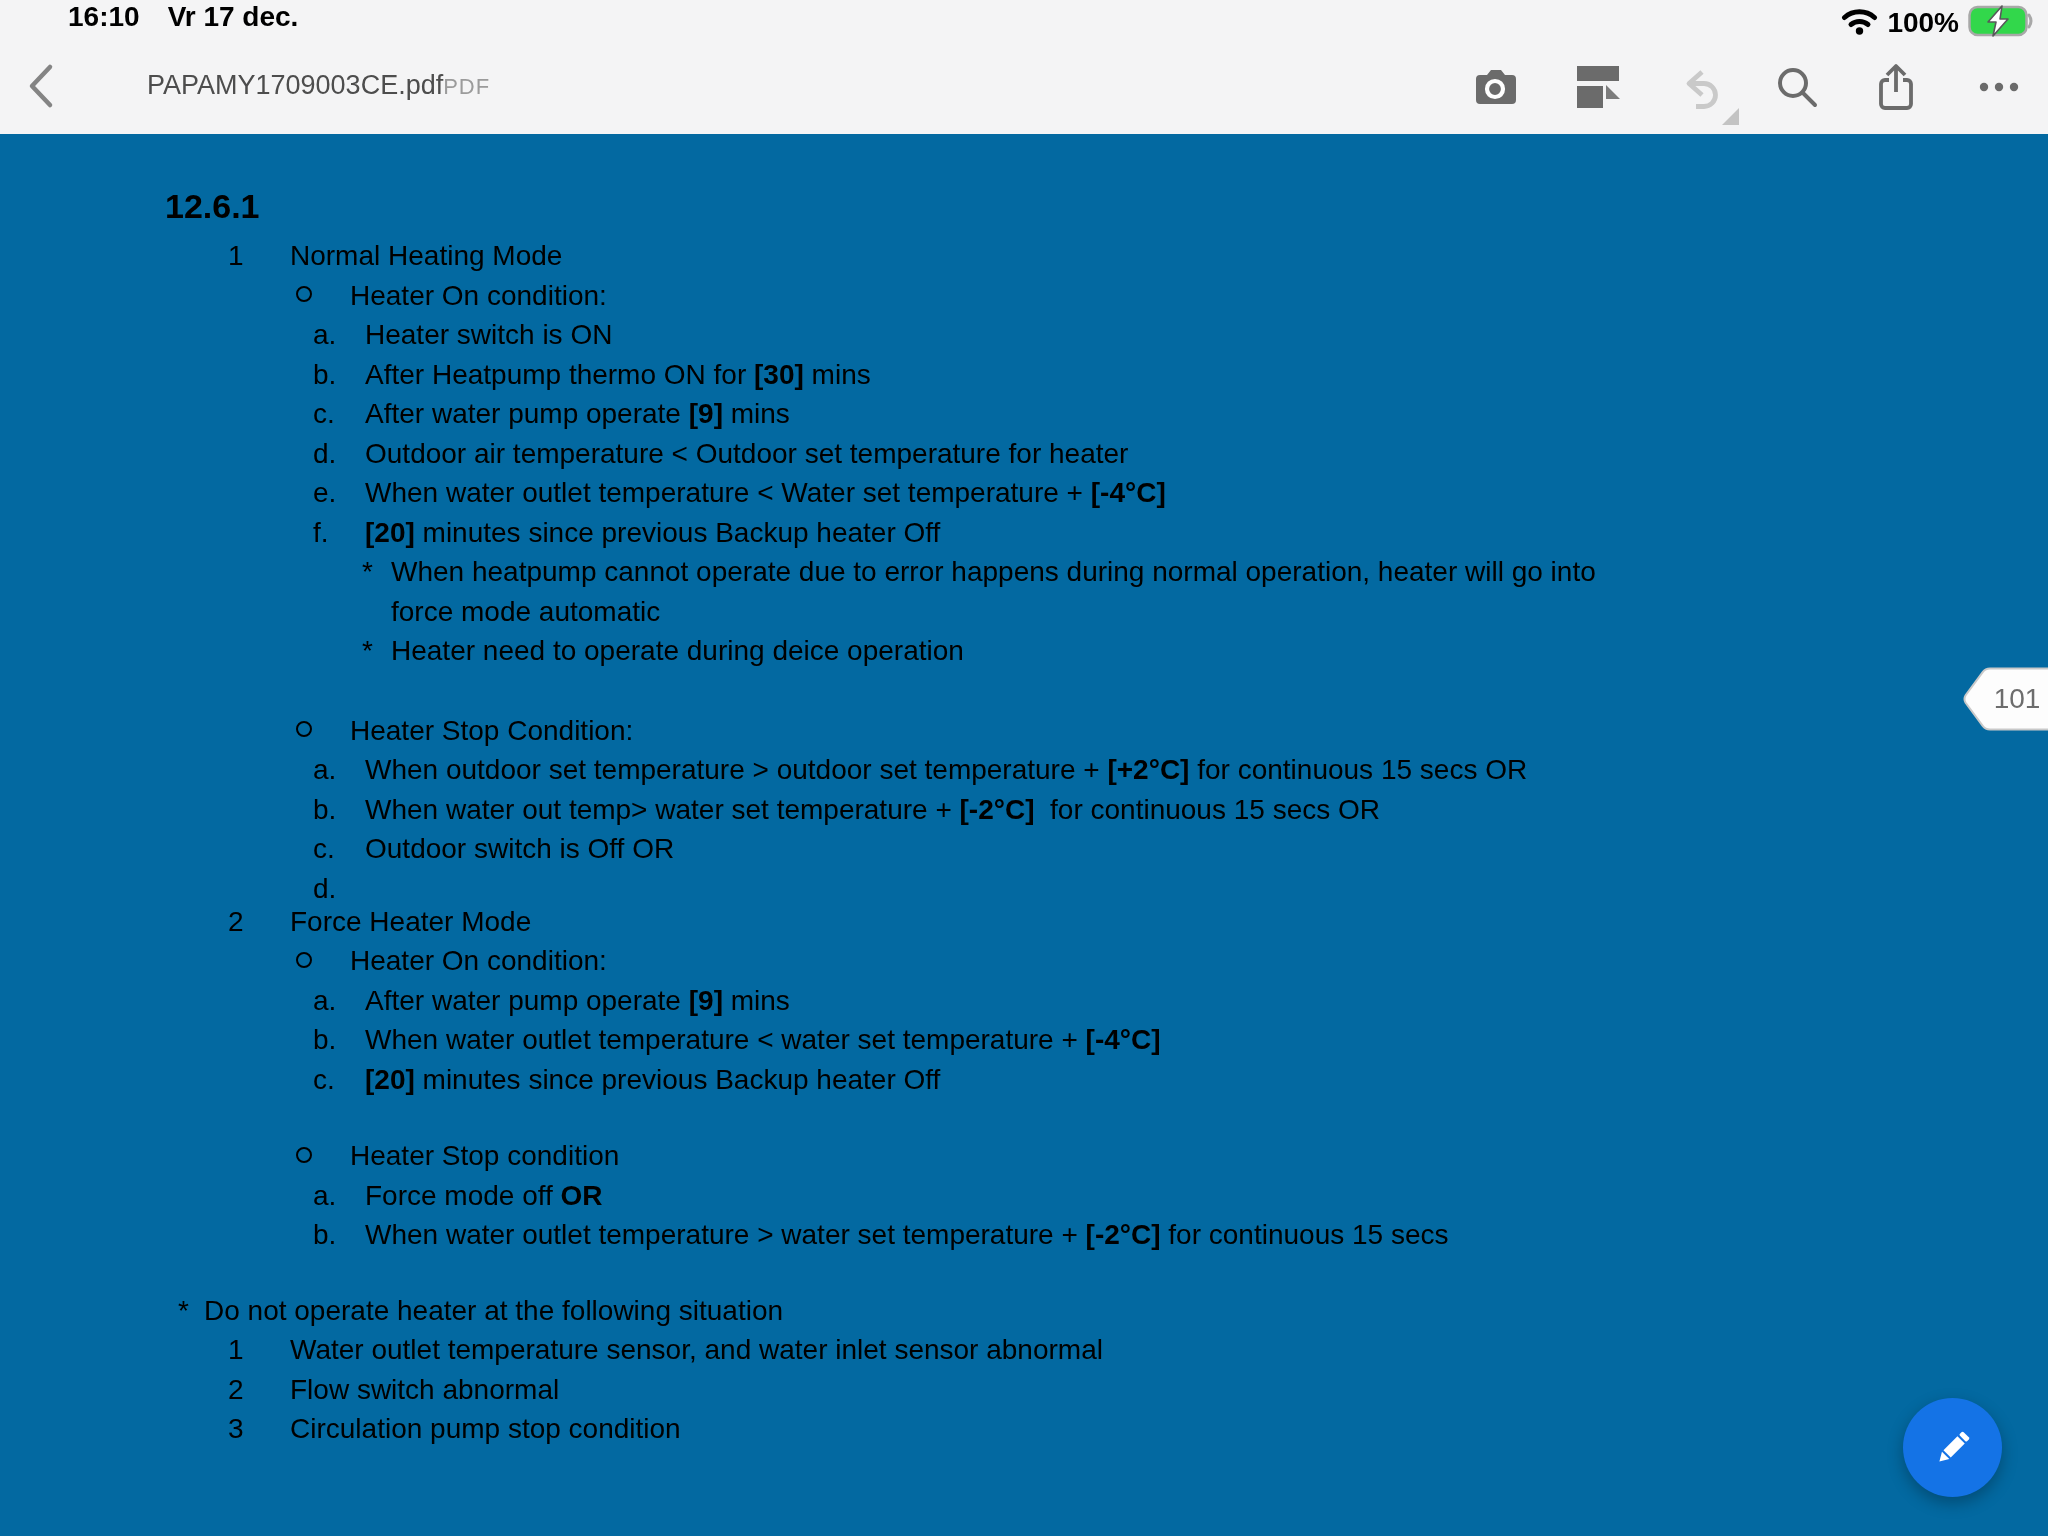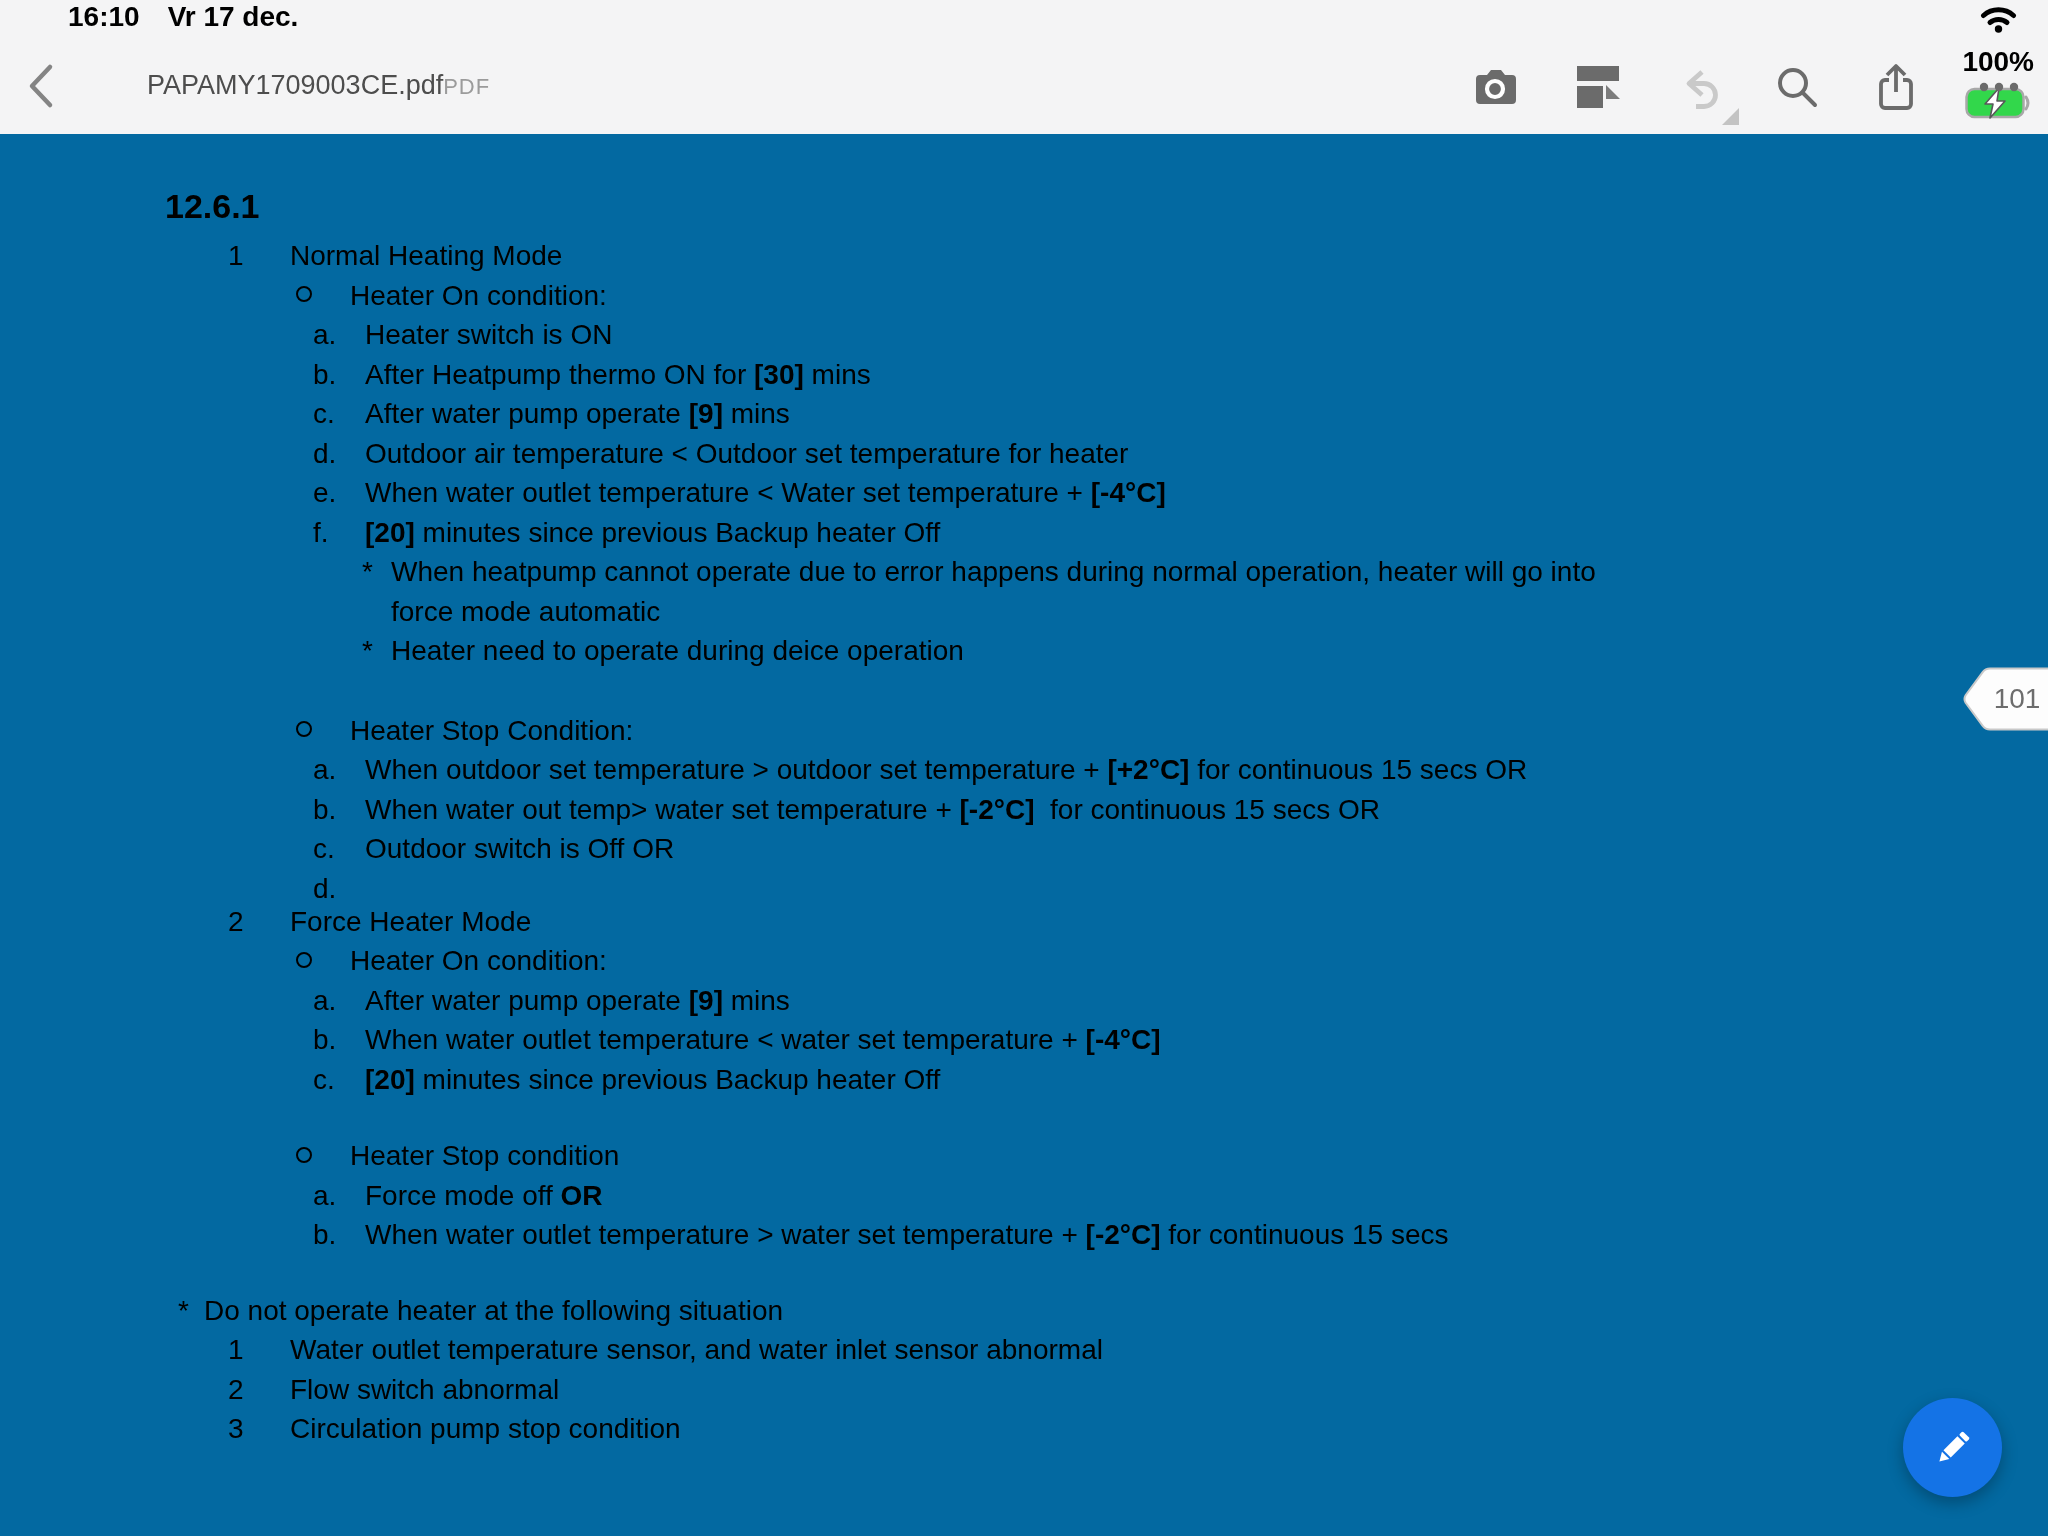--- a/index.html
+++ b/index.html
@@ -7,21 +7,21 @@
     width:2048px;height:1536px;position:relative;overflow:hidden;
     background:#ffffff;font-family:"Liberation Sans", sans-serif;
     -webkit-font-smoothing:antialiased;
   }
   
   .chrome{
     position:absolute;top:0;left:0;right:0;height:134px;
     background:#f4f4f5;border-bottom:1px solid #dcdcdc;
   }
   .status-left{position:absolute;left:22px;top:1px;font-size:28px;font-weight:600;color:#000;display:flex;gap:28px;margin-left:46px;}
-  .status-right{position:absolute;right:14px;top:5px;display:flex;align-items:center;gap:9px;flex-direction:column;}
+  .status-right{position:absolute;right:14px;top:5px;display:flex;align-items:center;gap:9px;}
   .status-right .pct{font-size:28px;font-weight:600;color:#000;}
   .back-btn{position:absolute;left:26px;top:62px;width:30px;height:48px;cursor:pointer;}
   .doc-title-wrap{position:absolute;left:147px;top:70px;display:flex;align-items:baseline;gap:0;}
   .doc-title{font-size:27px;color:#4d4d4d;}
   .doc-type{font-size:22px;color:#9b9b9b;letter-spacing:1px;}
   .tb-btn{position:absolute;top:62px;width:50px;height:50px;display:flex;align-items:center;justify-content:center;}
   .tb-camera{left:1470px;} .tb-layout{left:1573px;} .tb-undo{left:1670px;}
   .tb-search{left:1771px;} .tb-share{left:1871px;} .tb-more{left:1974px;}
   .undo-corner{
     position:absolute;left:1722px;top:108px;width:0;height:0;

